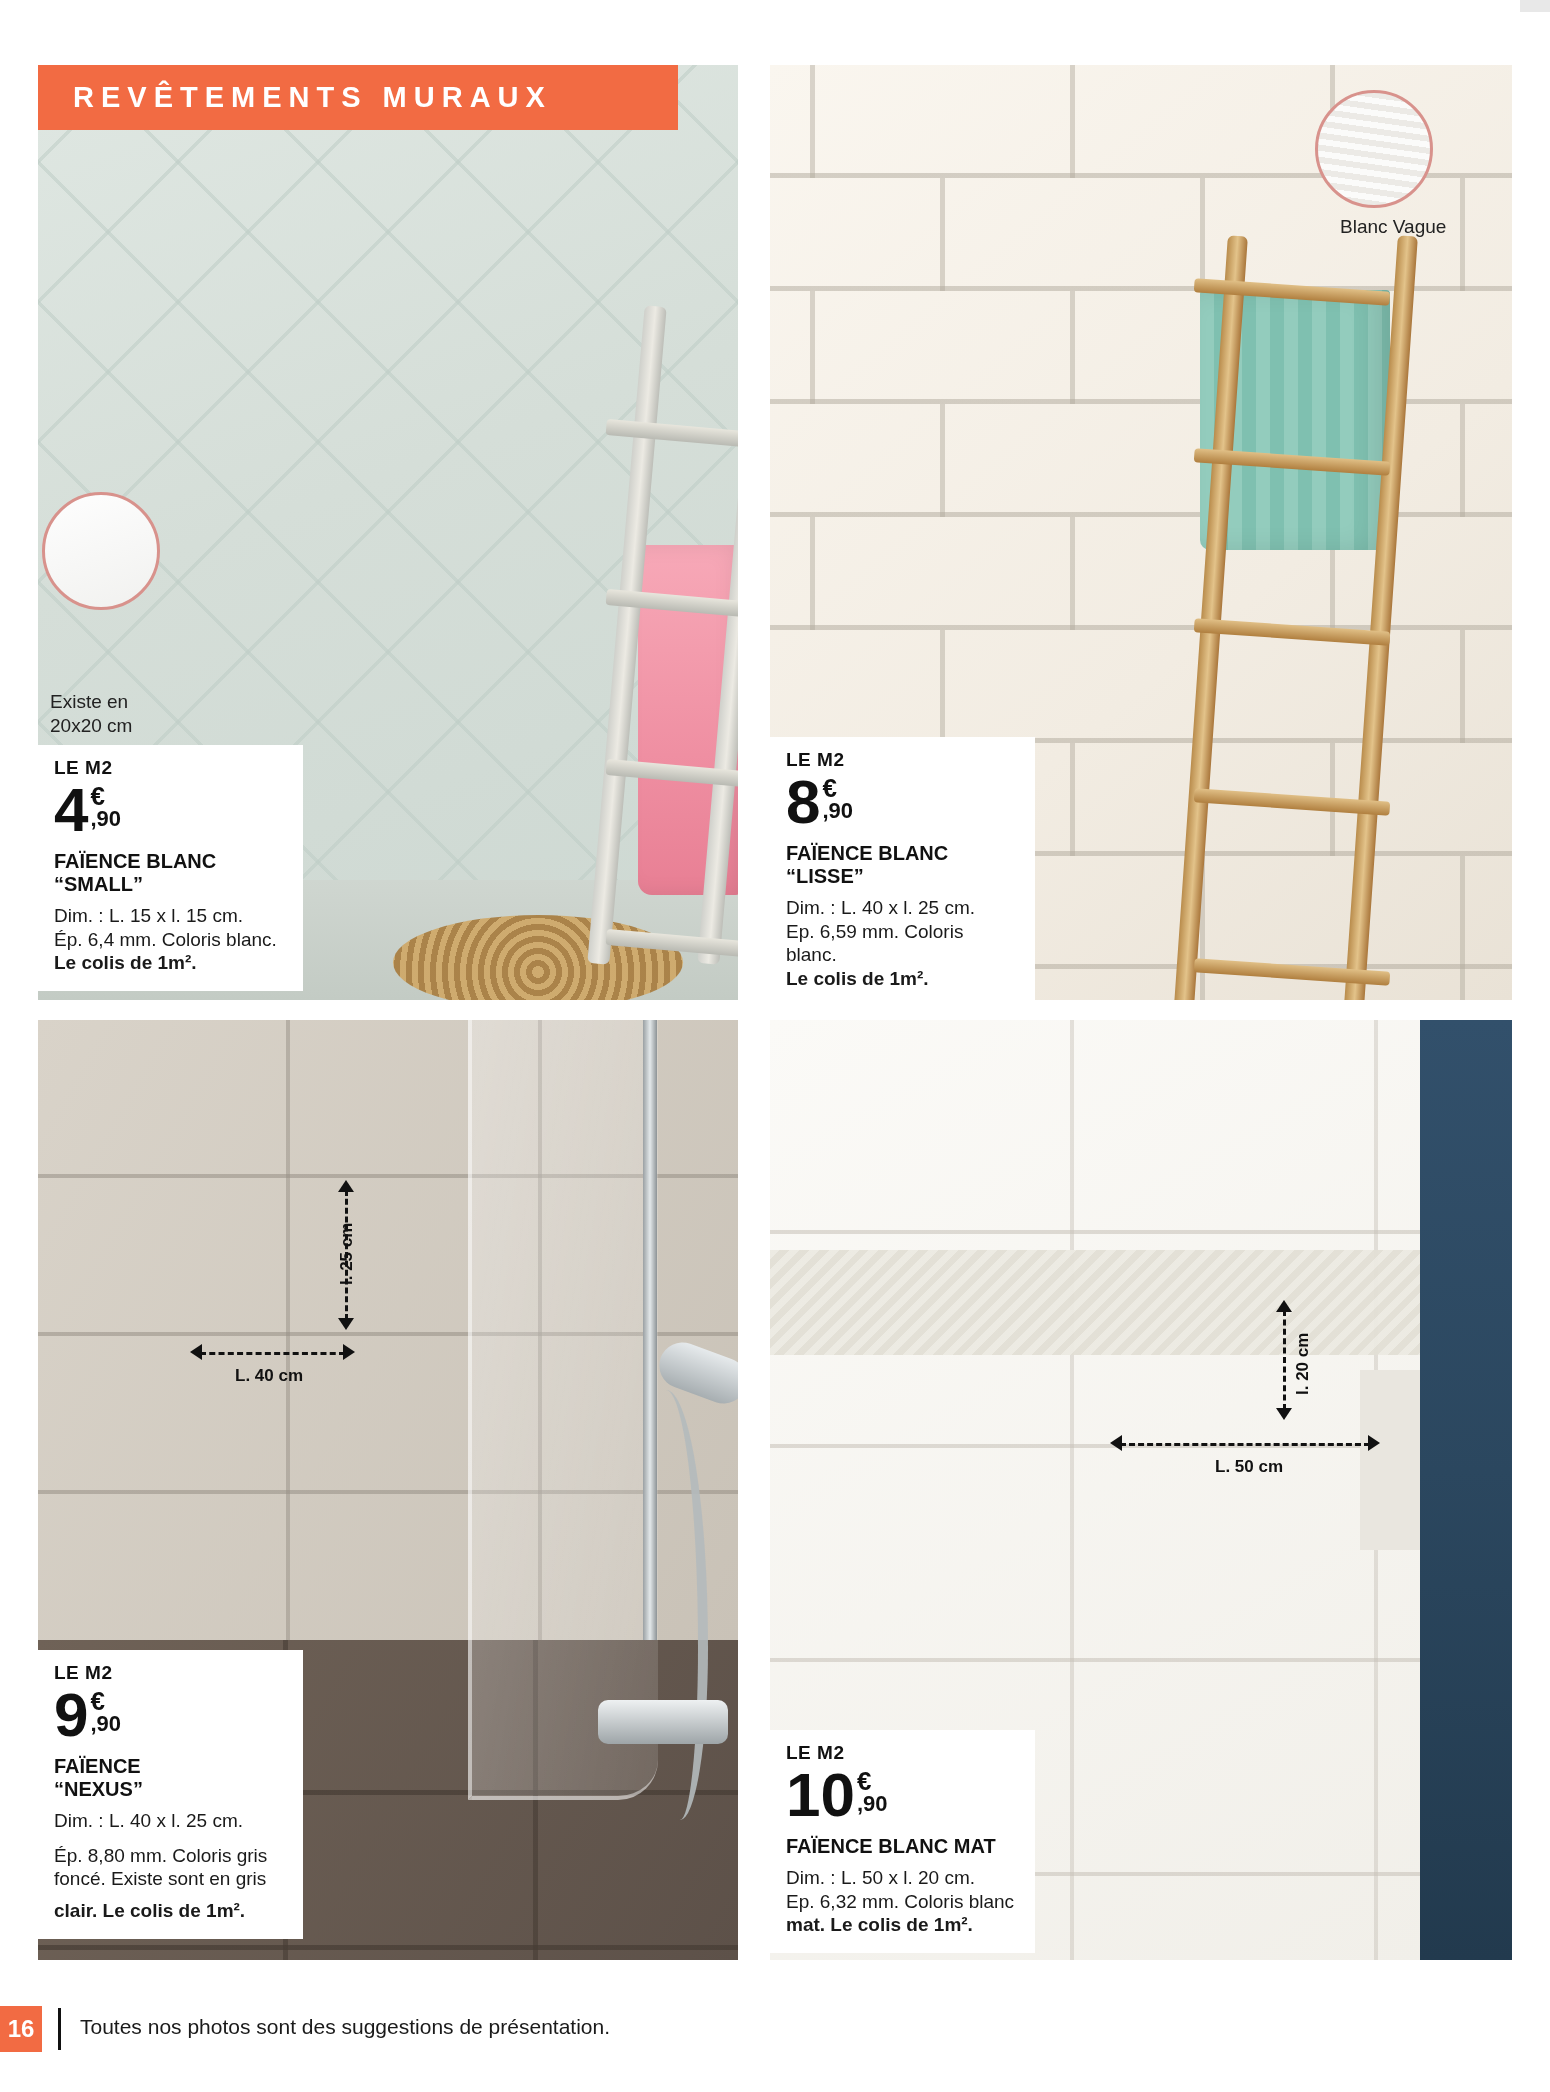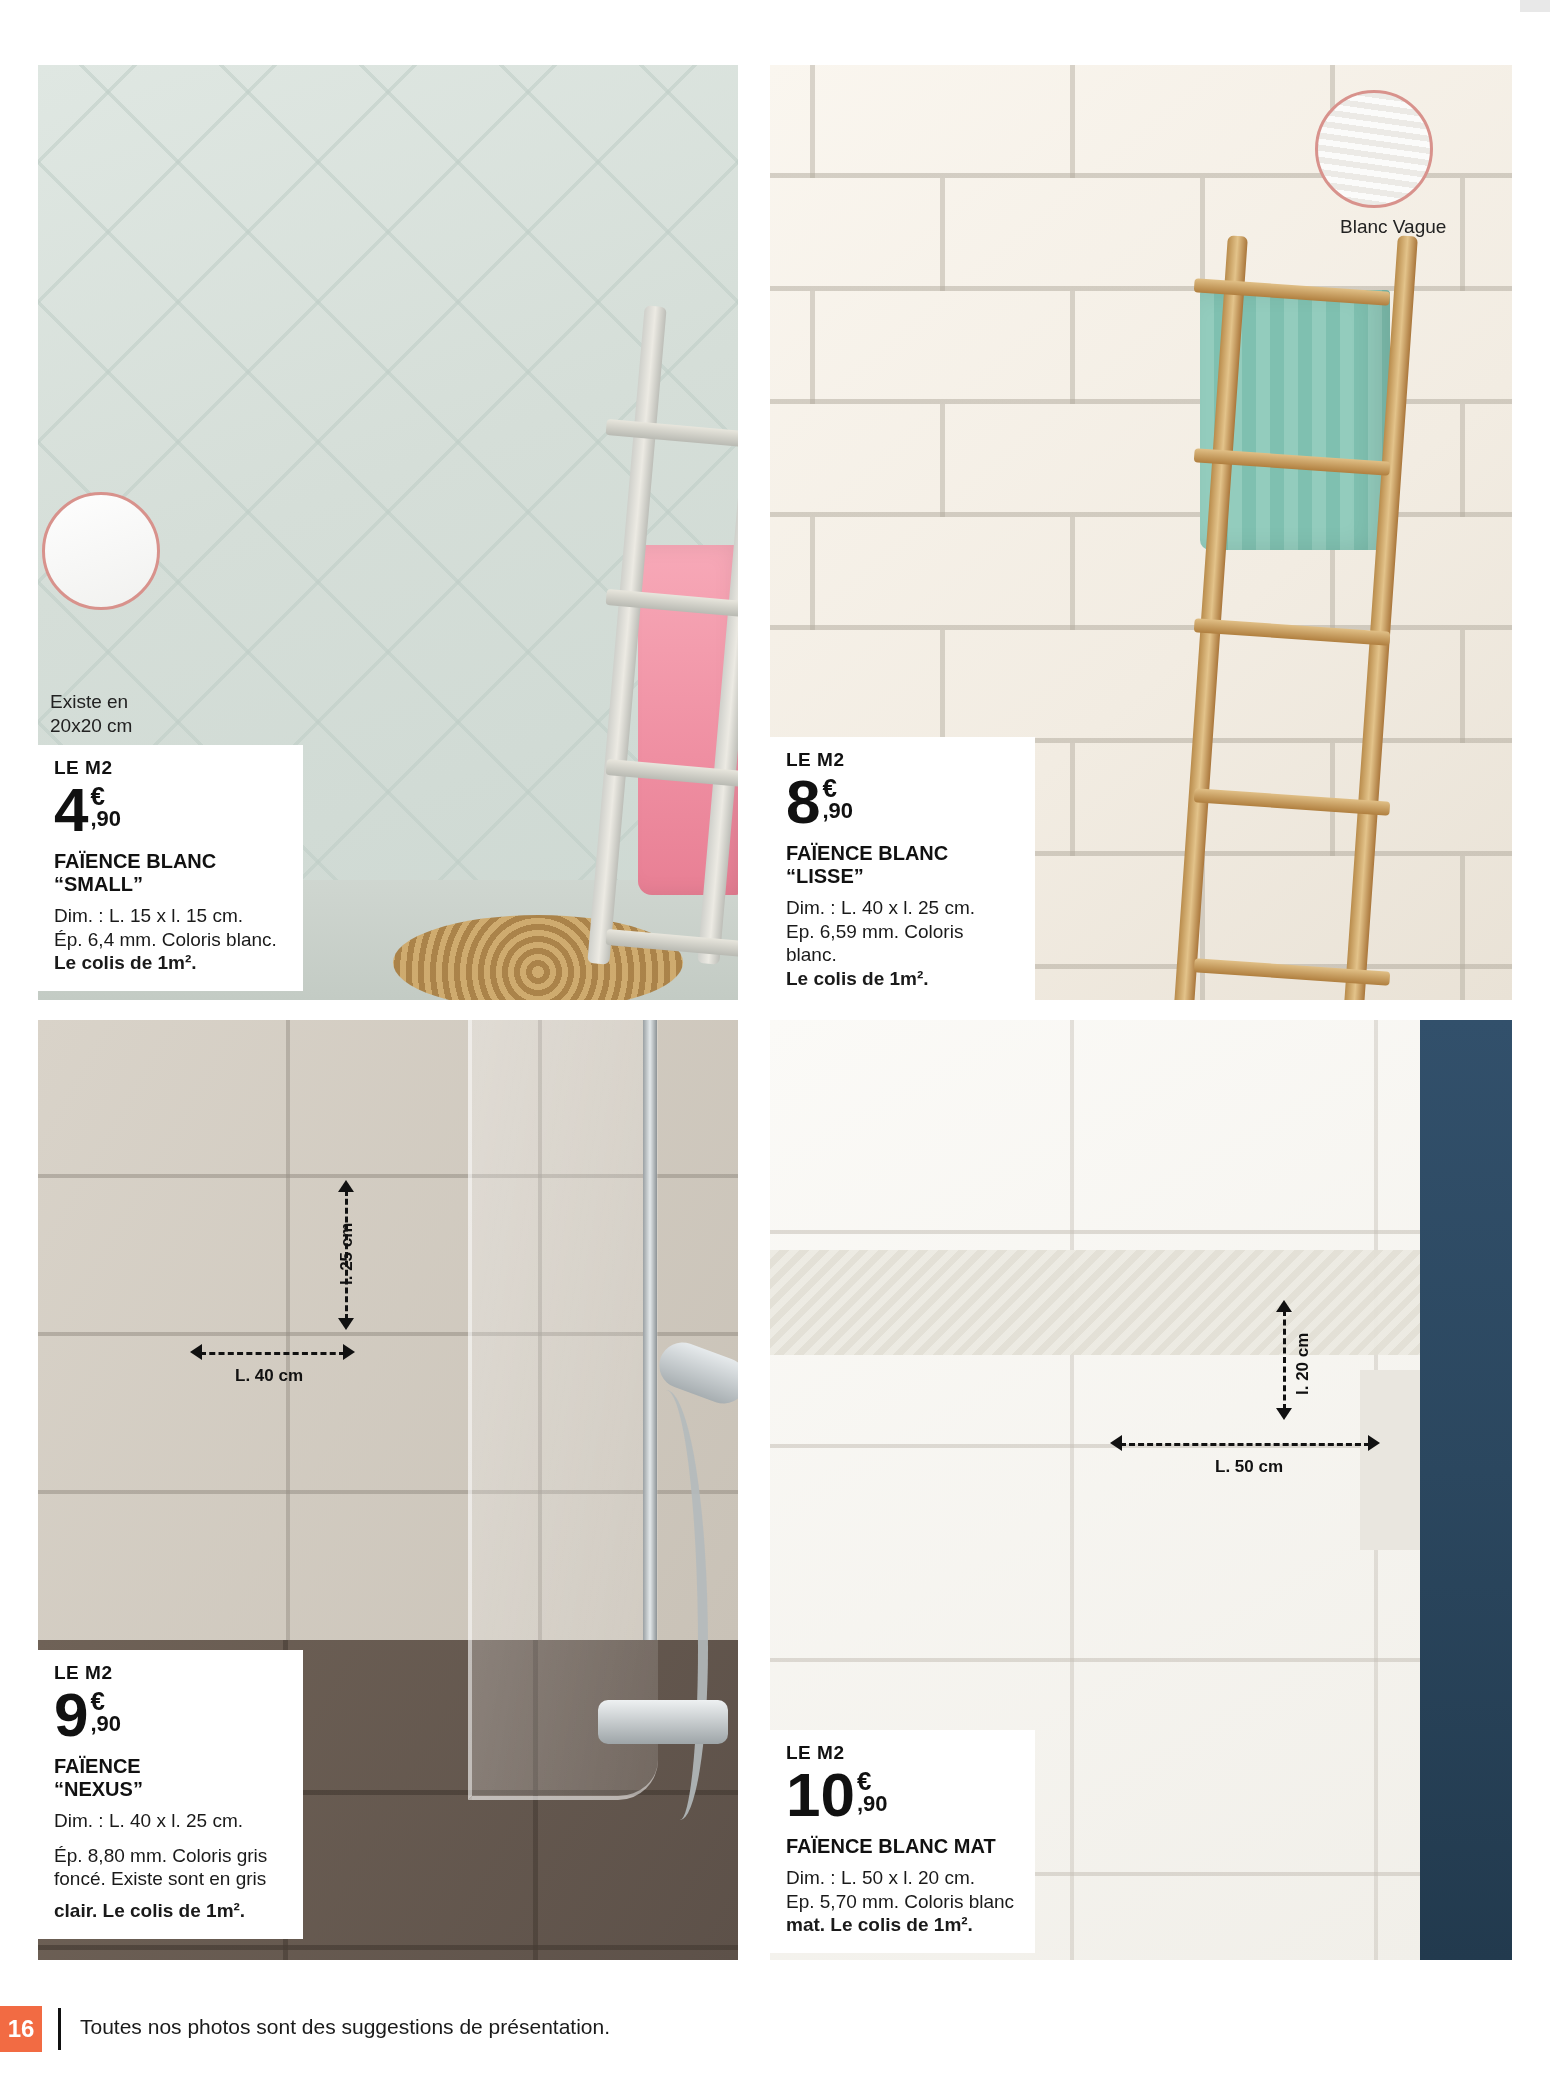--- a/index.html
+++ b/index.html
@@ -347,20 +347,23 @@
     <span class="dim-label vert" style="left:10px; top:95px;">l. 20 cm</span>
   </div>
 
   <div style="position:absolute; left:1110px; top:1443px; width:270px;">
     <div style="position:absolute; left:10px; top:0; width:250px; height:0; border-top:3px dashed #111;"></div>
     <div style="position:absolute; left:0; top:-8px; width:0; height:0; border-top:8px solid transparent; border-bottom:8px solid transparent; border-right:12px solid #111;"></div>
     <div style="position:absolute; left:258px; top:-8px; width:0; height:0; border-top:8px solid transparent; border-bottom:8px solid transparent; border-left:12px solid #111;"></div>
     <span class="dim-label" style="left:105px; top:14px;">L. 50 cm</span>
   </div>
 
+  <div class="banner">
+    <span class="banner-text">REVÊTEMENTS MURAUX</span>
+  </div>
 
   <div class="swatch swatch-1"></div>
   <div class="swatch-caption cap-1">Existe en
 20x20 cm</div>
 
   <div class="swatch swatch-2"></div>
   <div class="swatch-caption cap-2">Blanc Vague</div>
 
   <div class="pricebox pb-1">
     <div class="le-m2">LE M2</div>
@@ -415,21 +418,21 @@
     <div class="le-m2">LE M2</div>
     <div class="price-row">
       <span class="price-int">10</span>
       <span class="price-sup">
         <span class="price-eur">€</span>
         <span class="price-cts">,90</span>
       </span>
     </div>
     <div class="prod-title">FAÏENCE BLANC MAT</div>
     <div class="prod-desc">Dim. : L. 50 x l. 20 cm.</div>
-    <div class="prod-desc" style="margin-top:0">Ep. 5,70 mm. Coloris blanc</div>
+    <div class="prod-desc" style="margin-top:0">Ep. 6,32 mm. Coloris blanc</div>
     <div class="prod-desc" style="margin-top:0;font-weight:bold">mat. Le colis de 1m².</div>
   </div>
 
   <div class="footer">
     <div class="page-num">16</div>
     <div class="footer-rule"></div>
     <div class="footer-text">Toutes nos photos sont des suggestions de présentation.</div>
   </div>
 
 </div>

